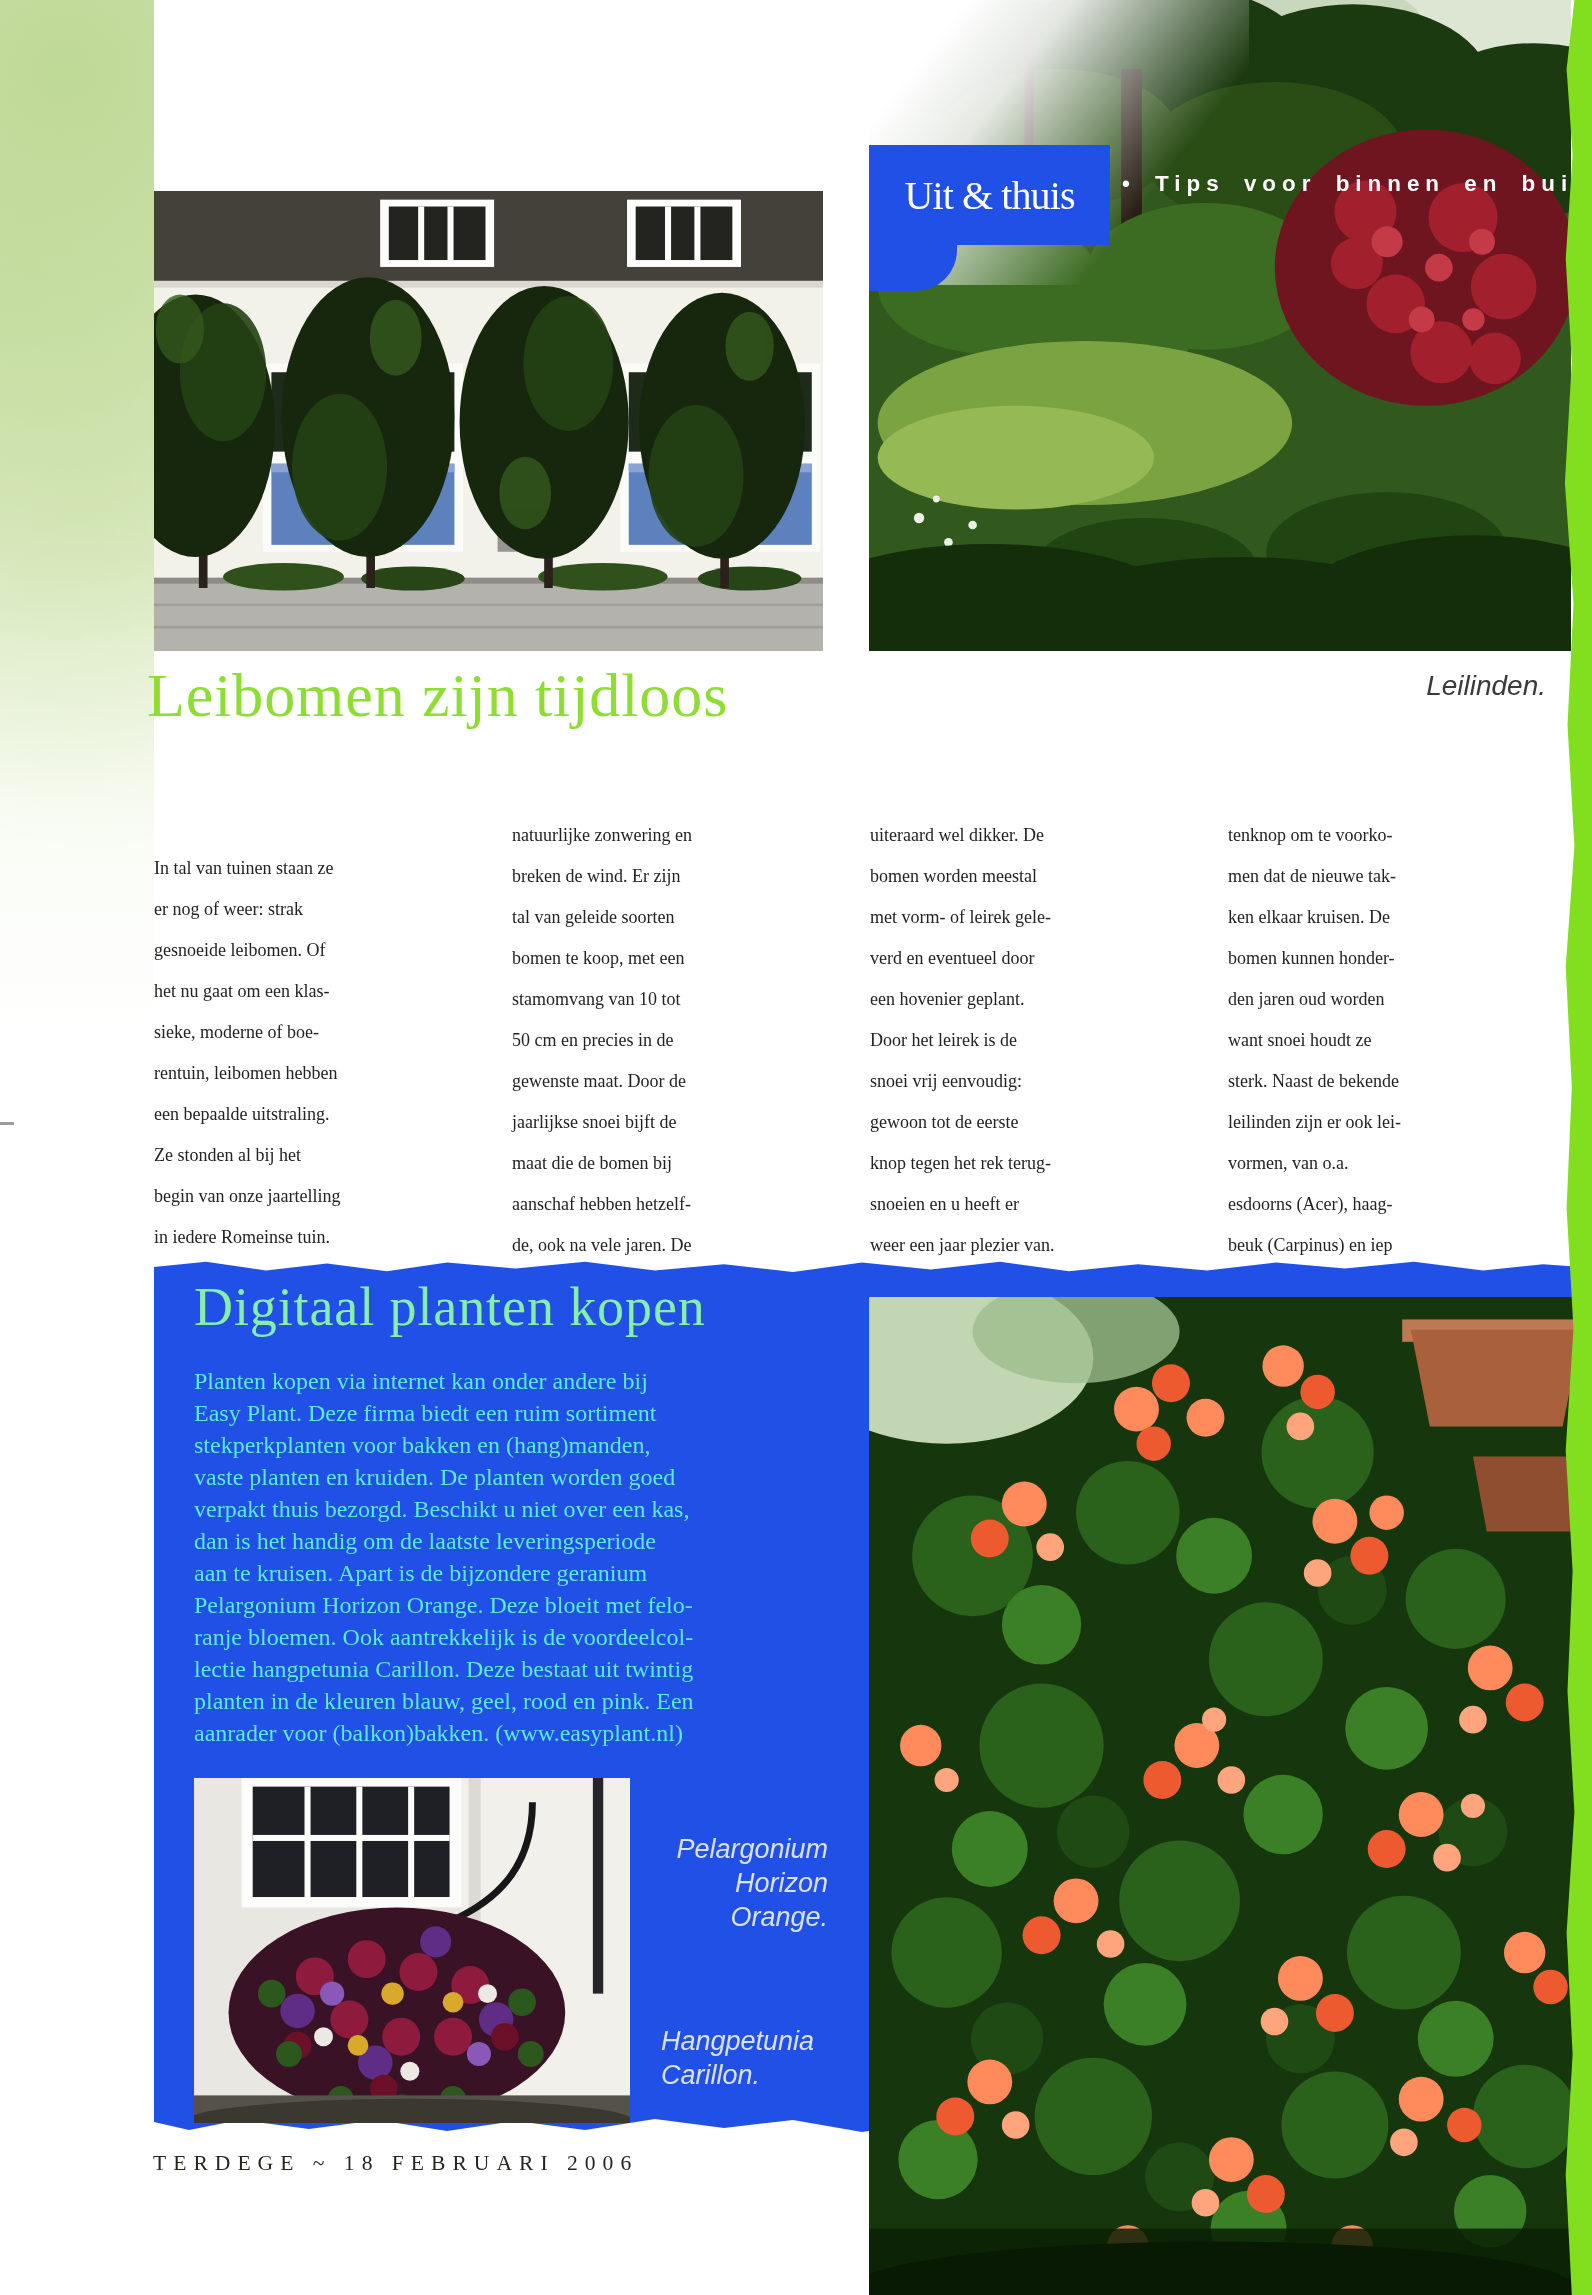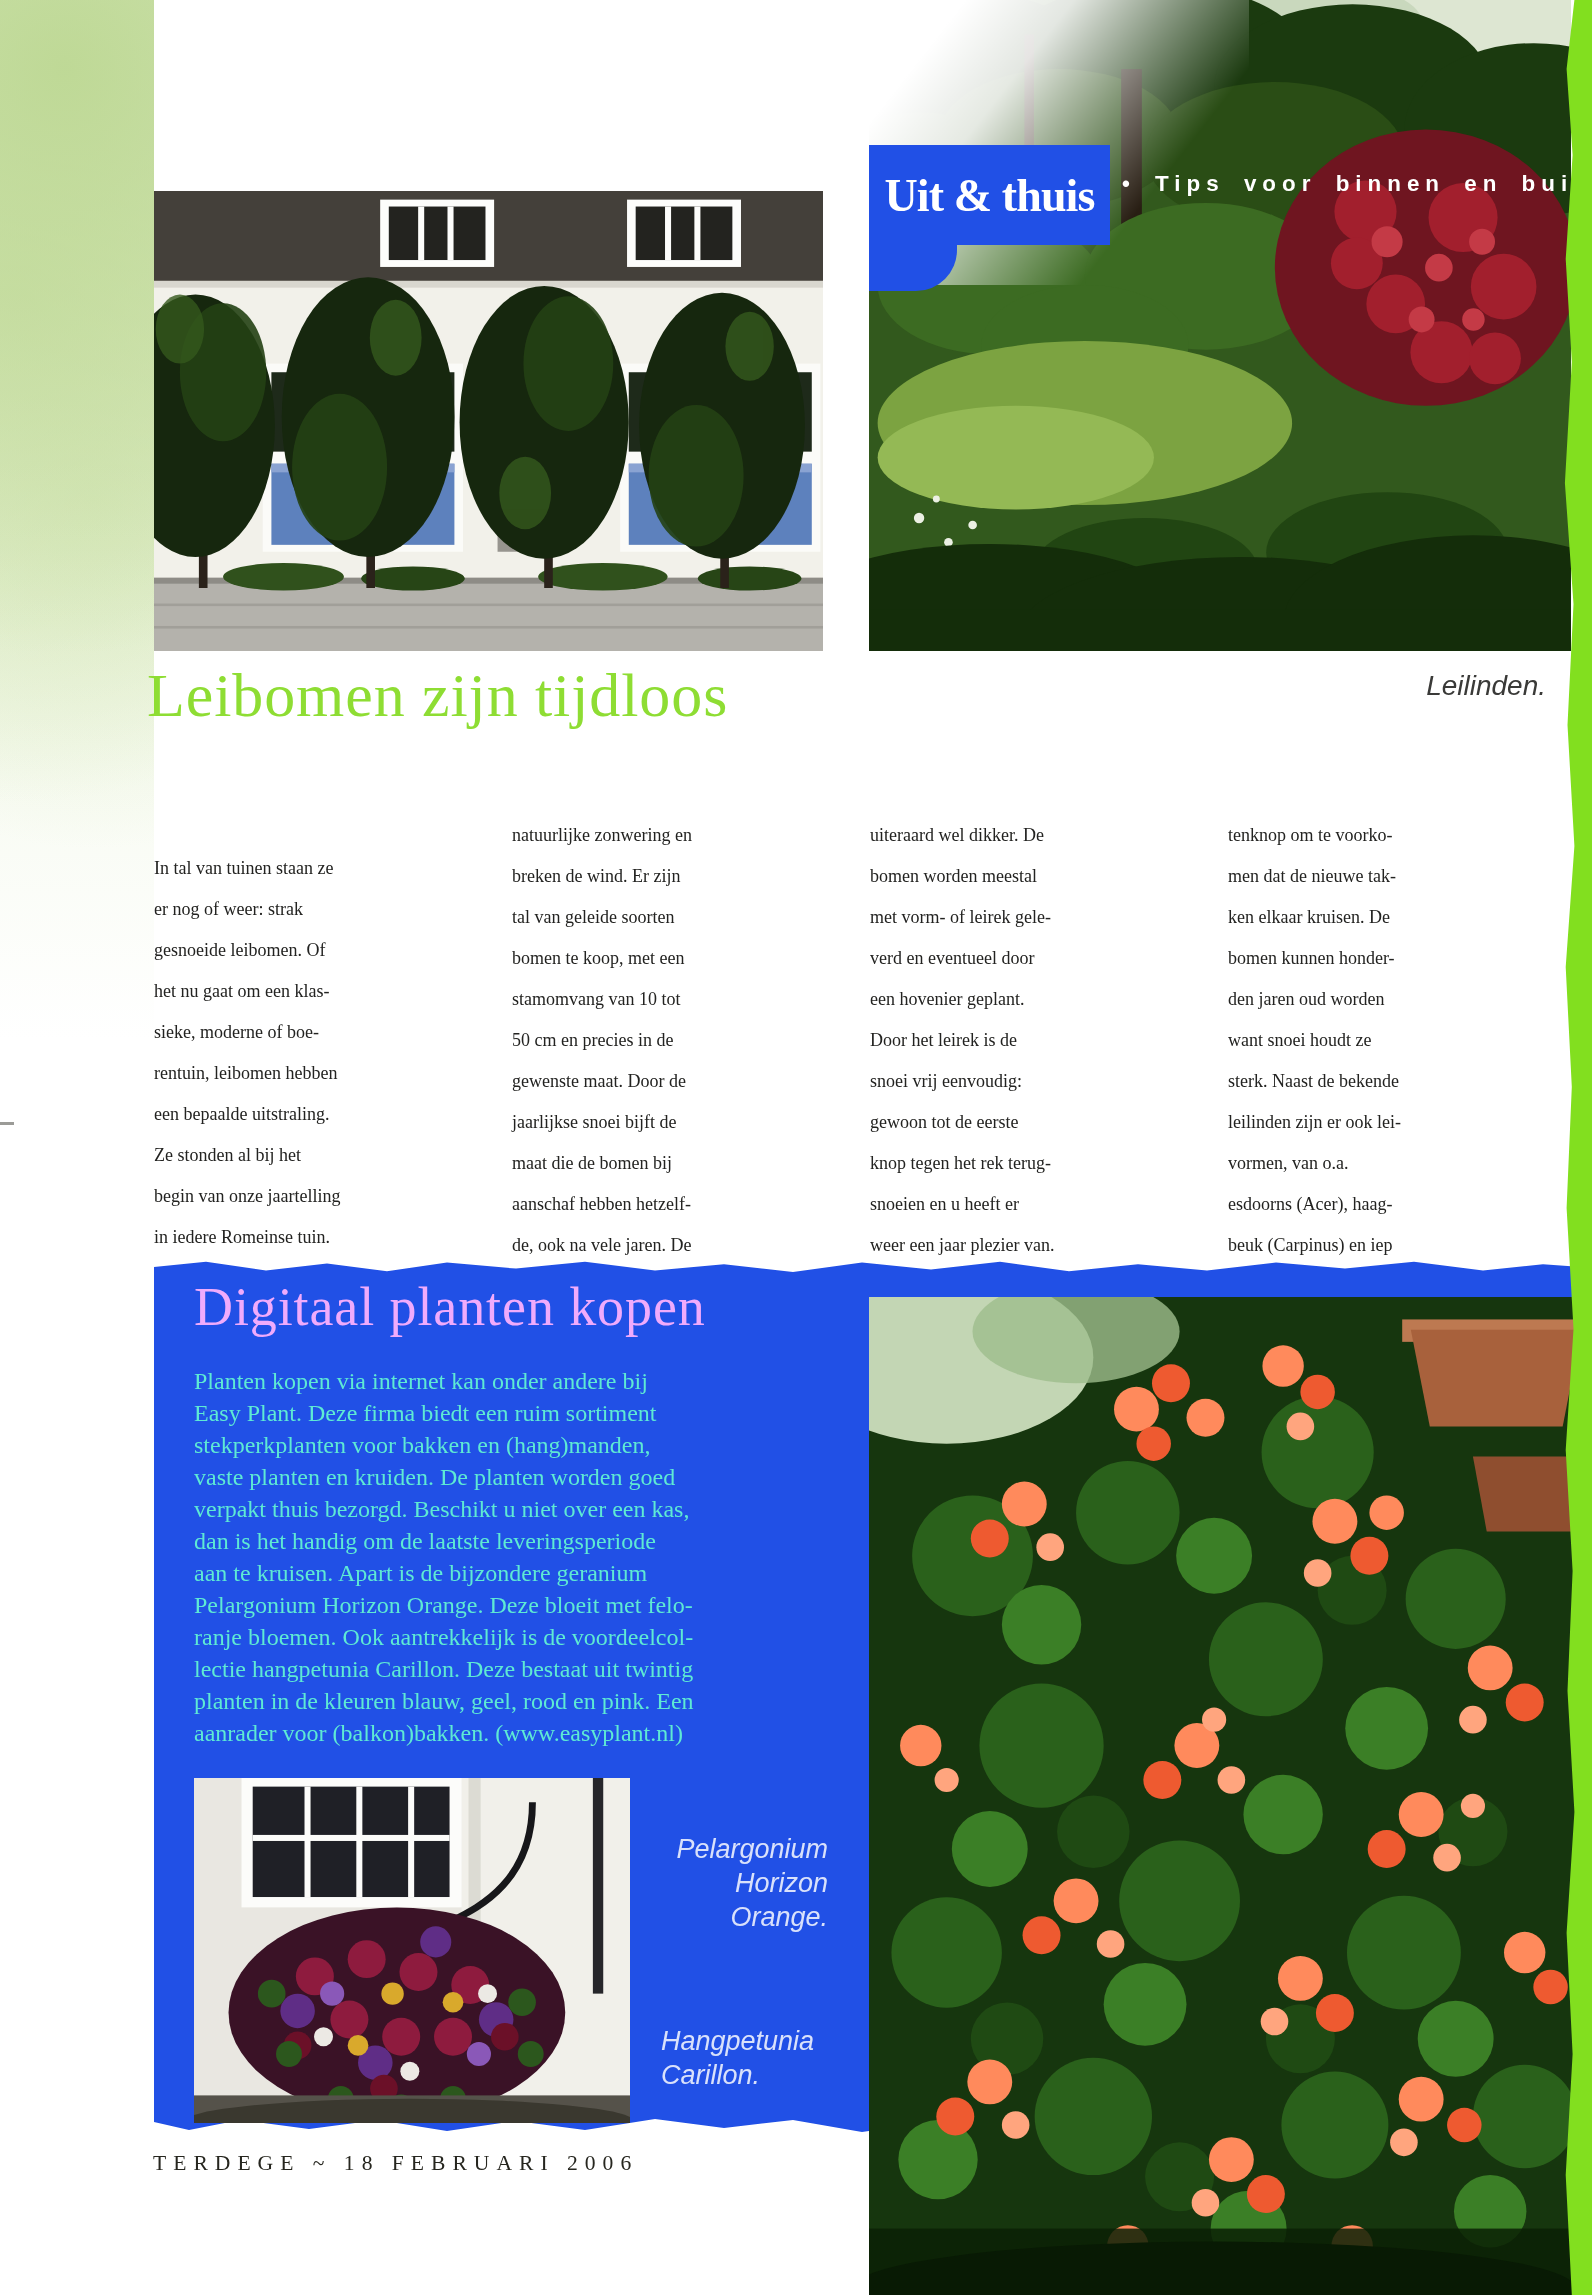--- a/index.html
+++ b/index.html
@@ -15,38 +15,38 @@
       linear-gradient(to bottom, rgba(222,236,200,.9) 0%, rgba(233,243,216,.65) 45%, rgba(255,255,255,0) 92%);}
   .crop-tick{left:0;top:1122px;width:14px;height:2.6px;background:#9b9b97;}
   .photo{position:absolute;display:block;}
   .photo-house{left:154px;top:191px;width:669px;height:460px;}
   .photo-garden{left:869px;top:0;width:702px;height:651px;}
   .garden-fade{left:869px;top:0;width:380px;height:285px;
     background:linear-gradient(128deg,#ffffff 16%,rgba(255,255,255,.88) 34%,rgba(255,255,255,0) 72%);}
   
   .banner{left:869px;top:145px;width:241px;height:100px;background:var(--blue,#2150e6);
     display:flex;align-items:center;justify-content:center;}
-  .banner span{color:#fff;font-weight:bold;font-size:46px;letter-spacing:-0.9px;}
+  .banner span{color:#fff;font-weight:normal;font-size:40px;letter-spacing:-0.9px;}
   .banner-tab{left:869px;top:244px;width:88px;height:47px;background:var(--blue,#2150e6);
     border-radius:0 0 41px 0;}
   .tagline{left:1122px;top:171px;width:449px;color:#fff;
     font-family:"Liberation Sans",sans-serif;font-weight:bold;font-size:22.4px;
     letter-spacing:6px;word-spacing:7px;white-space:nowrap;}
   .leilinden-cap{left:1329px;top:670px;width:217px;text-align:right;color:#3a3a38;
     font-family:"Liberation Sans",sans-serif;font-style:italic;font-size:28px;}
   .title{left:147px;top:661px;margin:0;font-weight:normal;color:var(--title_green,#8edd33);
     font-size:62px;letter-spacing:0.9px;line-height:1.1;white-space:nowrap;}
   .cols{left:154px;top:815px;width:1391px;display:grid;
     grid-template-columns:repeat(4,318px);column-gap:40px;}
   .col{font-size:18px;line-height:41px;color:#232321;white-space:pre-line;}
   .col.first{padding-top:33px;}
   
   .blue-section{left:154px;top:1260px;width:1438px;height:872px;background:var(--blue,#2150e6);
     clip-path:polygon(0px 7px,52px 1.7px,112px 10.4px,173px 3.5px,233px 11.2px,293px 2.6px,362px 8.6px,431px 1.7px,501px 10.4px,570px 4.3px,639px 12px,708px 2.6px,777px 9.5px,846px 1.7px,915px 11.2px,984px 4.3px,1053px 10.4px,1122px 2.6px,1191px 8.6px,1260px 1.7px,1329px 10.4px,1389px 4.3px,1438px 7.8px,1438px 863px,1381px 868px,1320px 860px,1260px 870px,1191px 861px,1122px 871px,1053px 860px,984px 869px,915px 859px,846px 870px,777px 862px,708px 872px,639px 860px,570px 868px,501px 859px,431px 870px,362px 861px,293px 871px,224px 860px,155px 869px,86px 860px,35px 870px,0px 862px);}
-  .box-title{position:absolute;left:40px;top:15.5px;margin:0;font-weight:normal;color:#f0abfc;
+  .box-title{position:absolute;left:40px;top:15.5px;margin:0;font-weight:normal;color:#86efac;
     font-size:54px;letter-spacing:0.9px;}
   .box-body{position:absolute;left:40px;top:105px;width:682px;color:#5eead4;
     font-size:24px;line-height:32px;white-space:pre-line;}
   .photo-petunia{left:194px;top:1778px;width:436px;height:345px;z-index:3;}
   .photo-geranium{left:869px;top:1297px;width:723px;height:998px;z-index:3;}
   .cap{position:absolute;z-index:4;color:#d9e1fb;font-family:"Liberation Sans",sans-serif;
     font-style:italic;font-size:27px;line-height:34px;white-space:pre-line;}
   .cap-pelargonium{left:604px;top:1788px;width:224px;text-align:right;margin-top:44px;}
   .cap-hangpetunia{left:661px;top:2024px;width:224px;text-align:left;}
   .green-strip{left:1564px;top:0;width:28.5px;height:2295px;background:var(--lime,#82df1f);z-index:6;

